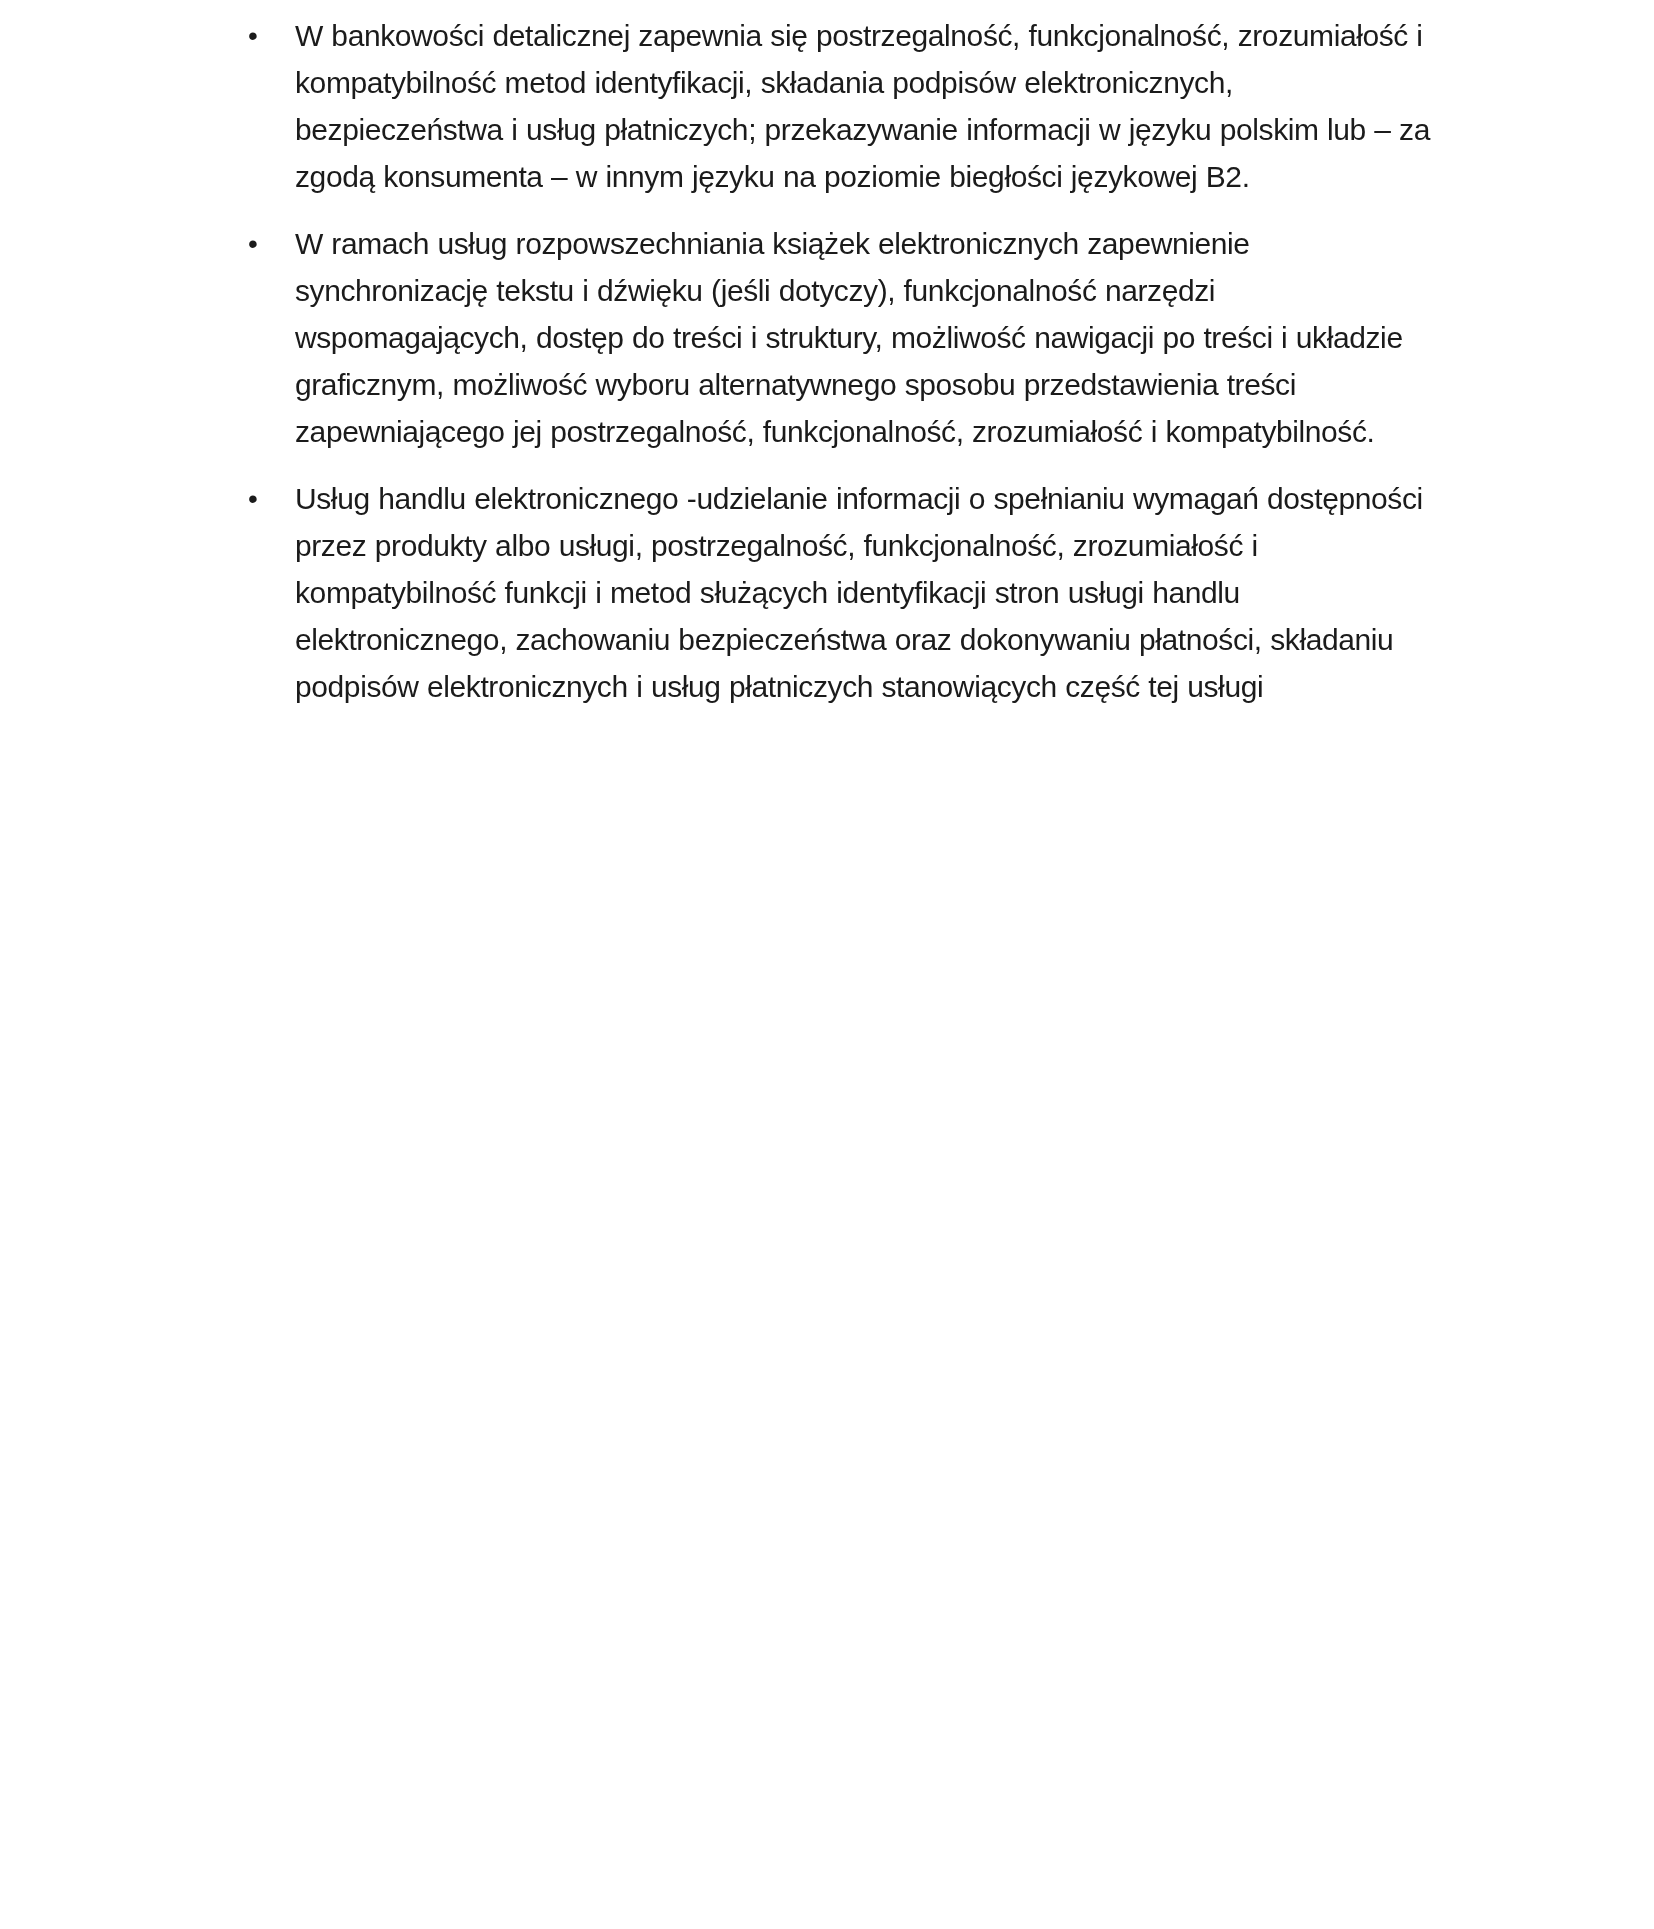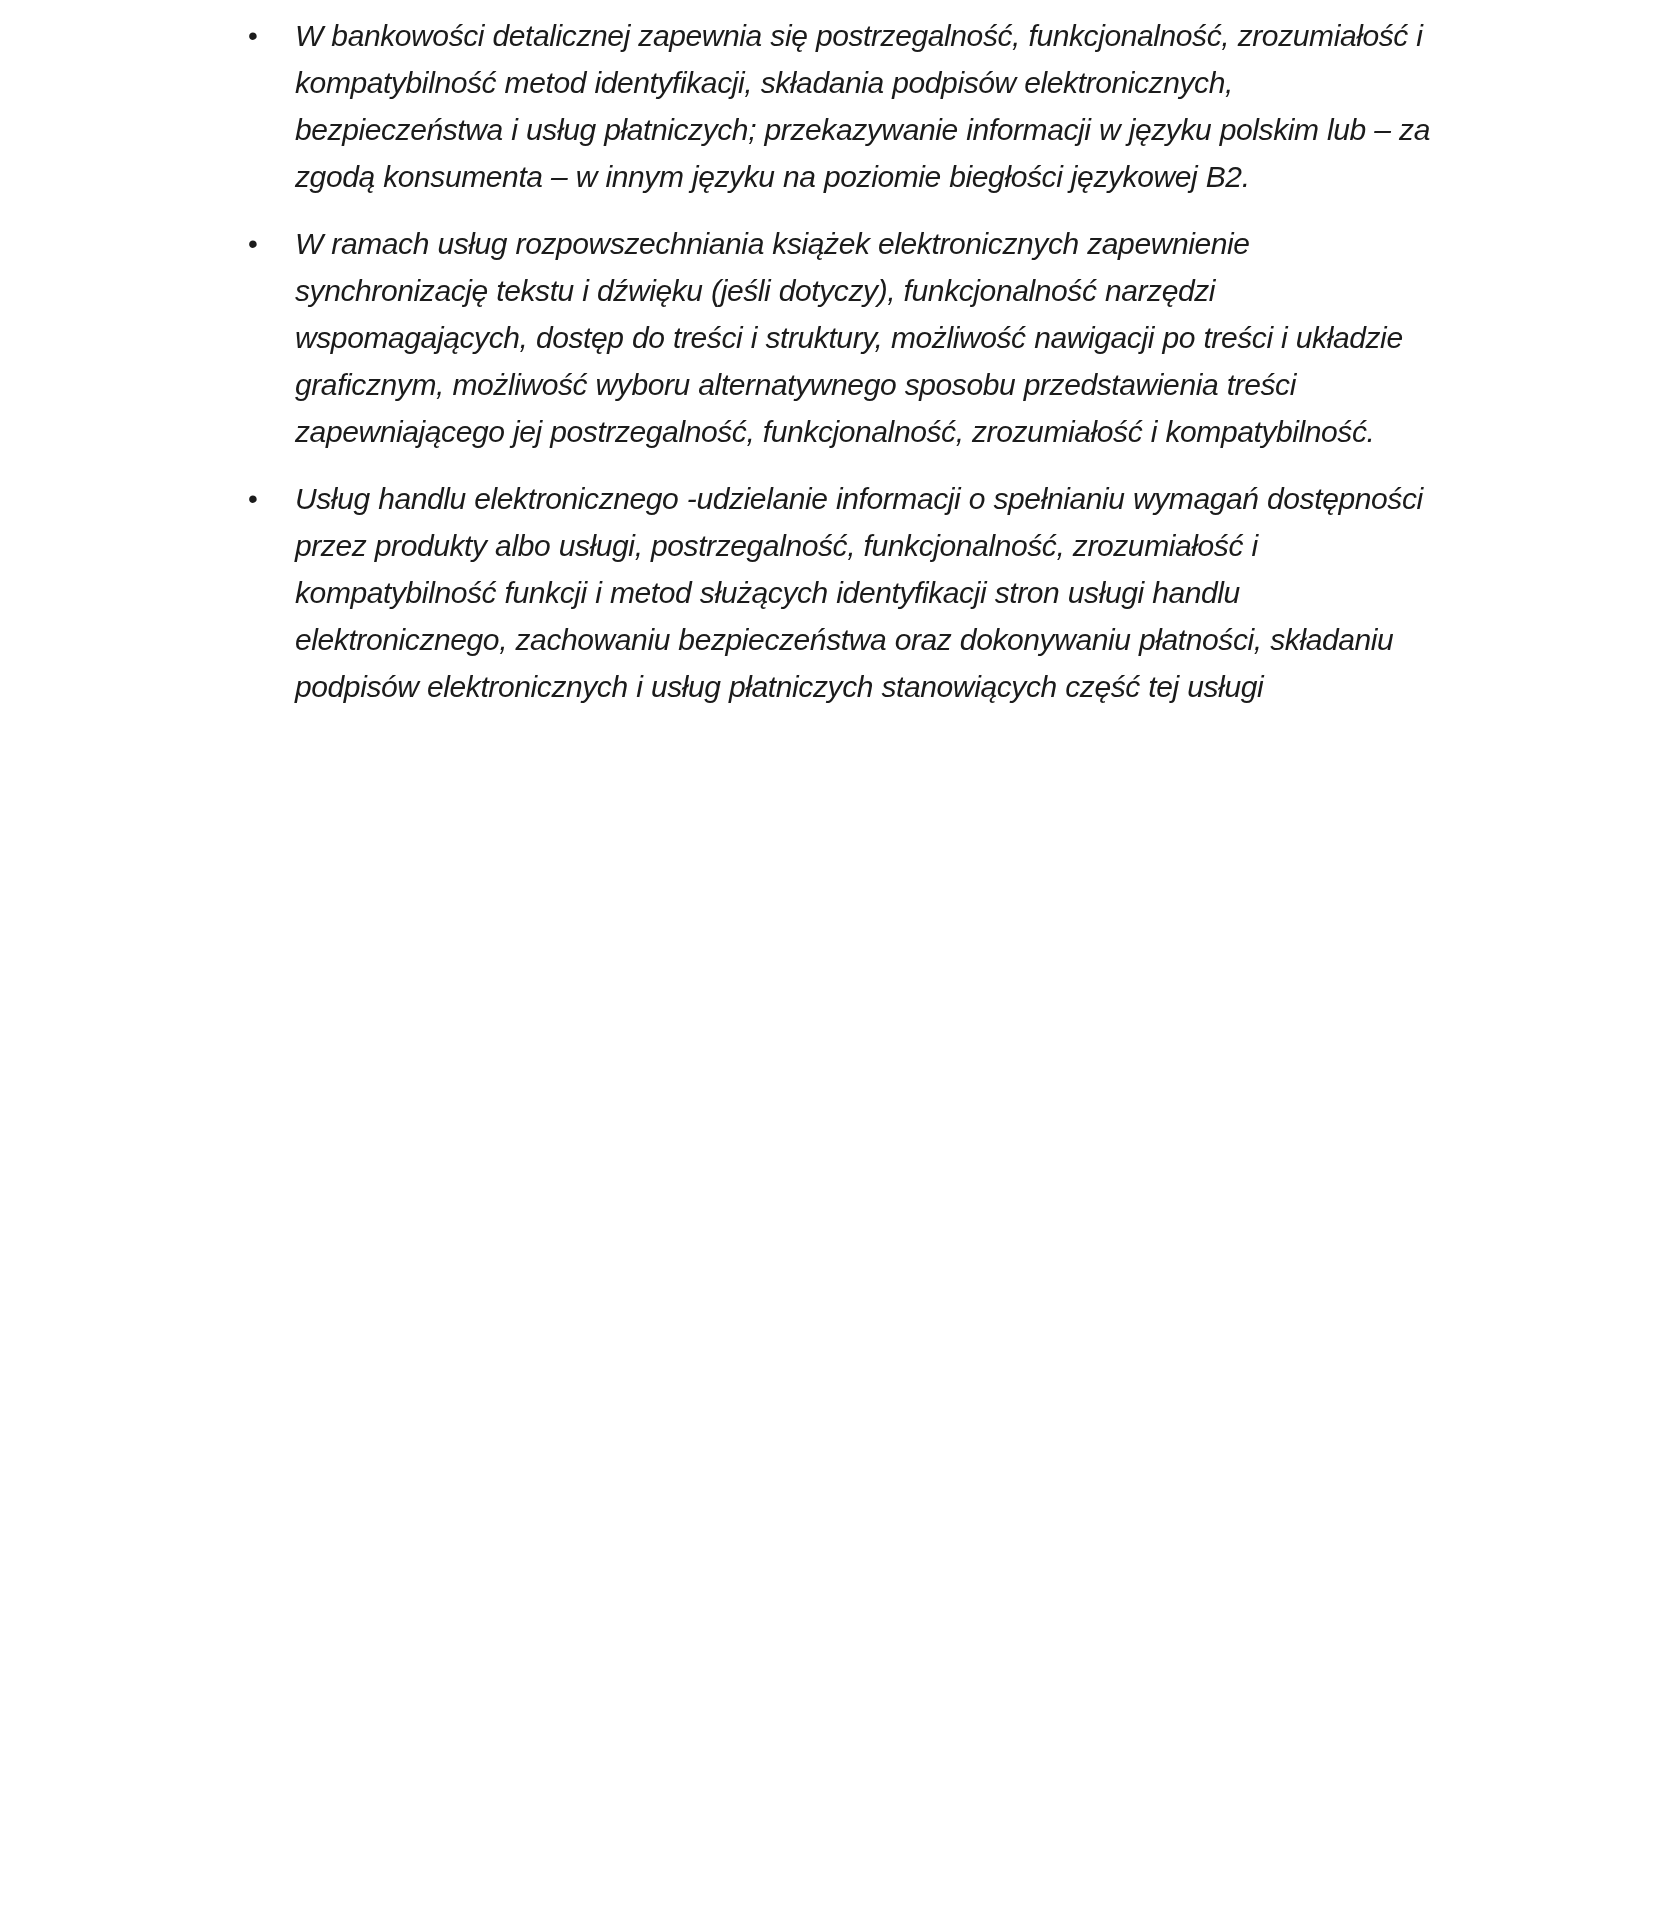--- a/index.html
+++ b/index.html
@@ -33,21 +33,20 @@
   .bullet-marker {
     flex: 0 0 47px;
     font-size: 28px;
     line-height: 47px;
     color: #1b1b1b;
     user-select: none;
   }
   .bullet-text {
     flex: 1 1 auto;
     word-spacing: 0.5px;
-    font-style: italic;
   }
 </style>
 </head>
 <body>
 
 <div class="page">
   <ul class="bullet-list">
     <li class="bullet-item">
       <span class="bullet-marker">•</span>
       <span class="bullet-text">W bankowości detalicznej zapewnia się postrzegalność, funkcjonalność, zrozumiałość i kompatybilność metod identyfikacji, składania podpisów elektronicznych, bezpieczeństwa i usług płatniczych; przekazywanie informacji w języku polskim lub – za zgodą konsumenta – w innym języku na poziomie biegłości językowej B2.</span>

